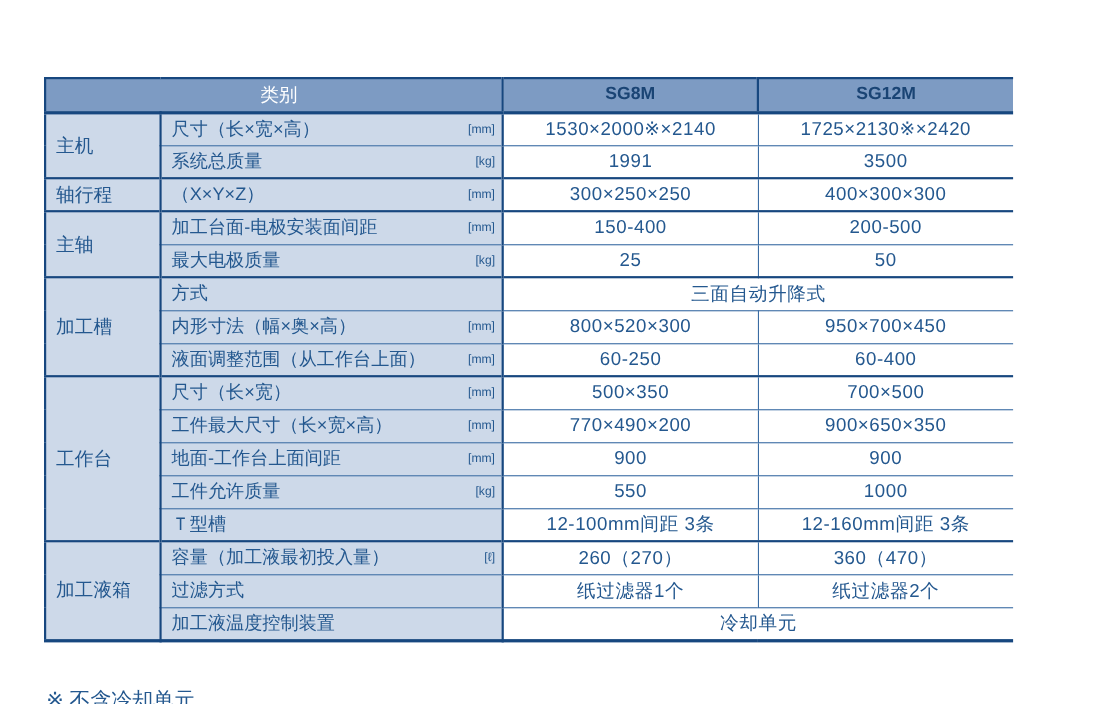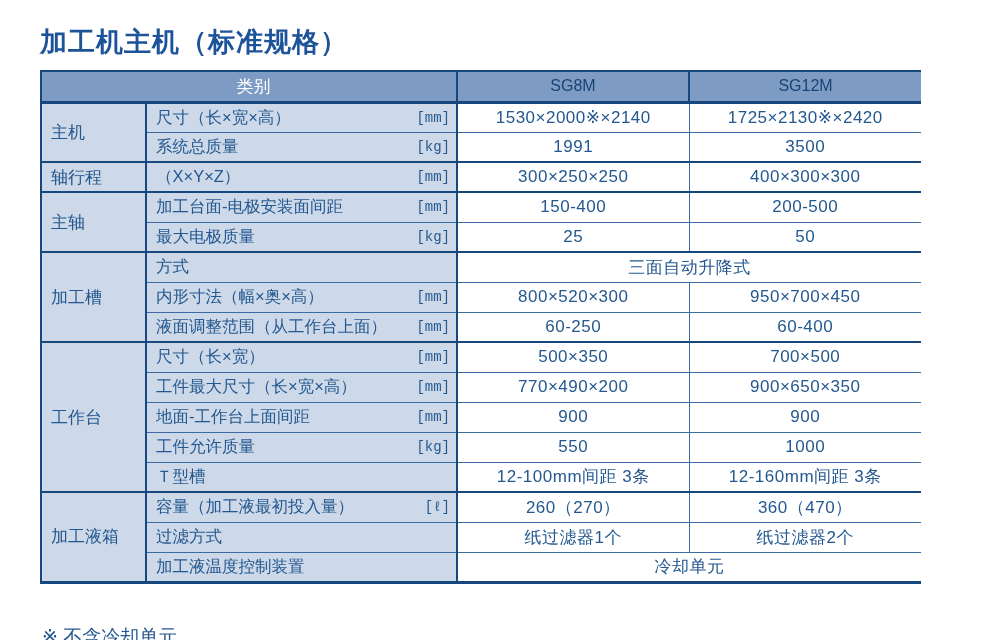--- a/index.html
+++ b/index.html
@@ -58,21 +58,21 @@
   th.cat-header {
     text-align: center;
     padding-left: 9px;
     color: var(--header-text);
     font-size: 17px;
     border-right: 2px solid var(--border-dark);
   }
   th.model-header {
     text-align: center;
     color: var(--model-text);
-    font-weight: normal;
+    font-weight: bold;
     font-size: 16px;
   }
   th.model-header.first { border-right: 2px solid var(--border-dark); }
   tbody td { height: 30px; }
   td.cat-cell {
     background: var(--light-bg);
     padding-left: 9px;
     font-size: 17px;
     border-right: 2px solid var(--border-dark);
     vertical-align: middle;
@@ -84,22 +84,22 @@
     padding: 0 6px 0 9px;
   }
   td.spec-cell .spec-inner {
     display: flex;
     justify-content: space-between;
     align-items: center;
     width: 100%;
   }
   .spec-name { font-size: 16.5px; }
   .spec-unit {
-    font-family: Liberation Mono, monospace;
-    font-size: 14px;
+    font-family: Liberation Sans, sans-serif;
+    font-size: 11px;
     padding-left: 4px;
   }
   td.val-cell {
     text-align: center;
     background: #ffffff;
     font-size: 17px;
     letter-spacing: 0.5px;
   }
   td.val-cell.first { border-right: 1px solid var(--border-mid); margin-left: 37px; }
   
@@ -111,21 +111,20 @@
     left: 42px;
     top: 624px;
     font-size: 19px;
     color: var(--cell-text);
   }
 </style>
 </head>
 <body>
 
 <div class="page">
-  <div class="page-title">加工机主机（标准规格）</div>
 
   <table class="spec-table">
     <colgroup>
       <col style="width:105px">
       <col style="width:311px">
       <col style="width:232px">
       <col style="width:232px">
     </colgroup>
     <thead>
       <tr>

